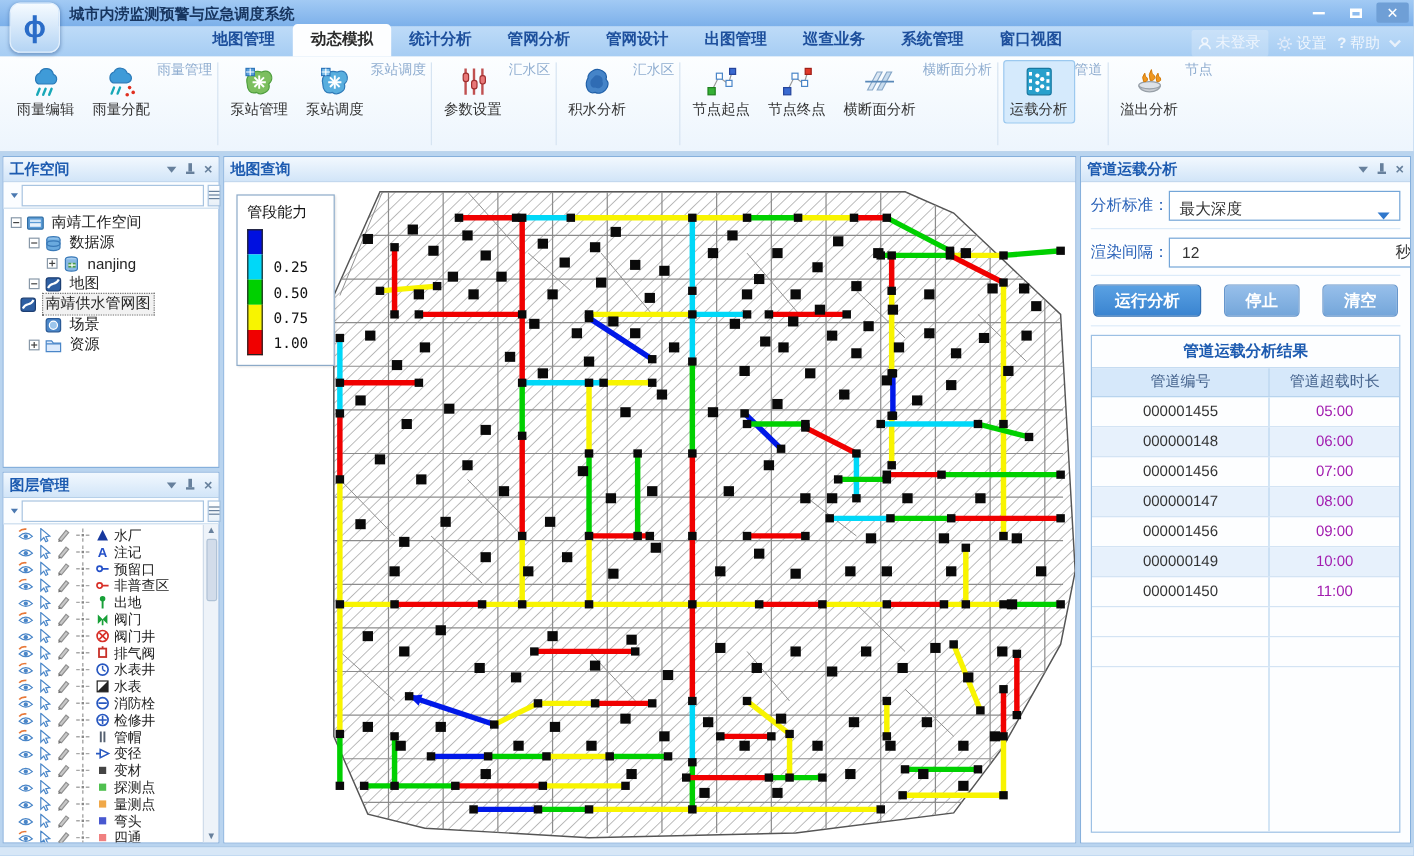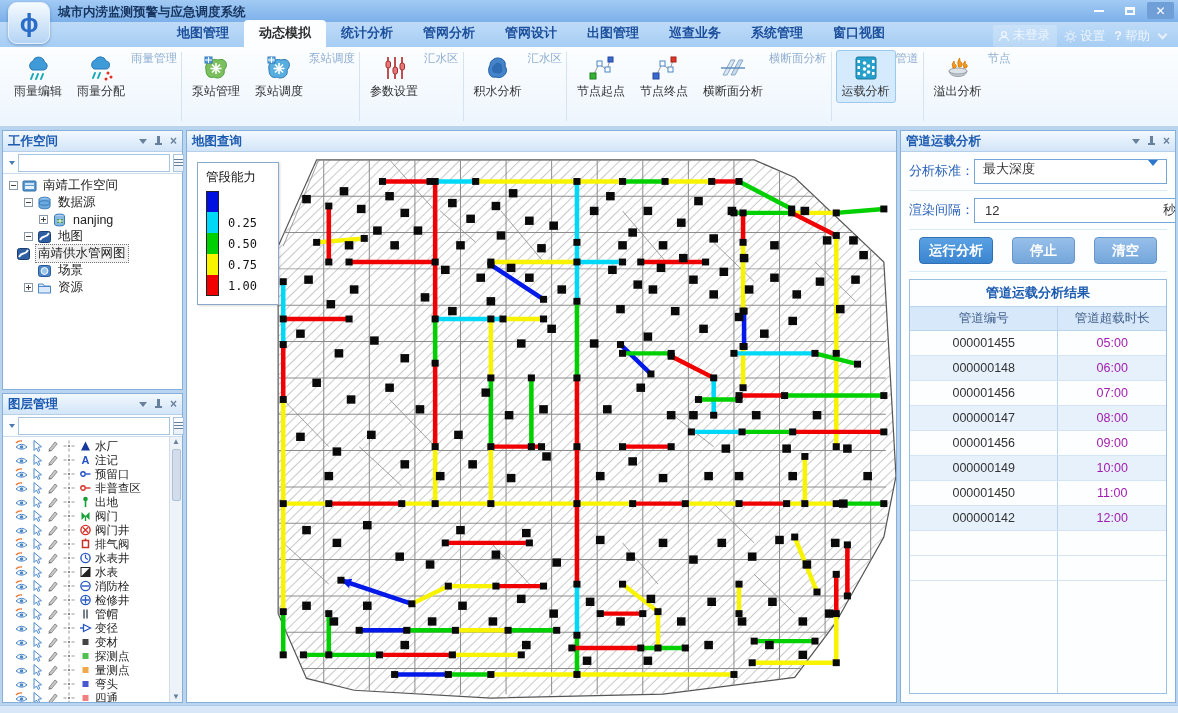--- a/index.html
+++ b/index.html
@@ -93,31 +93,31 @@
   .legtitle{font-size:12.5px;color:#111;margin-bottom:5px;}
   .legrow{display:flex;align-items:center;height:21px;}
   .legcolor{width:13px;height:21px;flex:none;border-left:1px solid #222;border-right:1px solid #222;}
   .legrow:first-of-type .legcolor{border-top:1px solid #222;}
   .legrow:last-of-type .legcolor{border-bottom:1px solid #222;}
   .leglabel{font-size:12px;color:#111;margin-left:9px;font-family:"DejaVu Sans Mono","Liberation Mono",monospace;}
   
   .abody{flex:1;display:flex;flex-direction:column;padding:0 8px 8px;overflow:hidden;background:#fdfeff;}
   .arow{height:39px;flex:none;display:flex;align-items:center;border-bottom:1px solid #dcebf9;}
   .alabel{font-size:13px;color:#2a62b8;flex:none;}
-  .combo{flex:1;height:25px;border:1px solid #74a6d8;background:#fff;display:flex;align-items:flex-start;
+  .combo{flex:1;height:25px;border:1px solid #74a6d8;background:#fff;display:flex;align-items:flex-end;
     padding:0 8px;font-size:13px;color:#333;}
   .combo .sp{flex:1;}
   .caret-combo{width:0;height:0;border-left:5px solid transparent;border-right:5px solid transparent;border-top:6px solid #2f77cc;}
   .numbox{flex:1;height:25px;border:1px solid #74a6d8;background:#fff;display:flex;align-items:center;padding:0 8px;}
   .numbox input{border:none;outline:none;flex:1;font-size:13px;color:#333;min-width:0;font-family:inherit;}
   .unit{font-size:13px;color:#333;}
   .btnrow{height:42px;flex:none;display:flex;align-items:center;justify-content:center;gap:19px;border-bottom:1px solid #dcebf9;}
   .btn{height:27px;border-radius:4px;color:#fff;font-size:13.5px;font-weight:bold;
     display:flex;align-items:center;justify-content:center;}
-  .btn.primary{width:74px;background:linear-gradient(#5aa1e3,#3a84d0);border:1px solid #3270b4;}
+  .btn.primary{width:90px;background:linear-gradient(#5aa1e3,#3a84d0);border:1px solid #3270b4;}
   .btn.light{width:63px;background:linear-gradient(#97bfea,#74a6da);border:1px solid #6696cc;}
   .rtable{margin-top:7px;flex:1;border:1px solid #9cc0e4;display:flex;flex-direction:column;overflow:hidden;}
   .ttitle{height:27px;flex:none;display:flex;align-items:center;justify-content:center;
     font-size:13px;font-weight:bold;color:#1d5bb0;border-bottom:1px solid #b8d4ee;}
   .thead{height:24px;flex:none;display:flex;background:#d6e8fa;border-bottom:1px solid #b8d4ee;
     font-size:12.5px;color:#44628c;justify-content:space-between;}
   .tcell1{width:58%;display:flex;align-items:center;justify-content:center;border-right:1px solid #b8d4ee;}
   .tcell2{flex:1;display:flex;align-items:center;justify-content:center;}
   .trowd{height:25px;flex:none;display:flex;font-size:12.5px;border-bottom:1px solid #d4e4f4;}
   .trowd.alt{background:#e7f1fc;}
@@ -1774,24 +1774,20 @@
             <div class="tcell2">09:00</div>
           </div>
           <div class="trowd alt">
             <div class="tcell1">000000149</div>
             <div class="tcell2">10:00</div>
           </div>
           <div class="trowd">
             <div class="tcell1">000001450</div>
             <div class="tcell2">11:00</div>
           </div>
-          <div class="trowd alt">
-            <div class="tcell1">000000142</div>
-            <div class="tcell2">12:00</div>
-          </div>
           <div class="trowd">
             <div class="tcell1"></div>
             <div class="tcell2"></div>
           </div>
           <div class="trowd">
             <div class="tcell1"></div>
             <div class="tcell2"></div>
           </div>
           <div class="tfill">
             <div class="tcell1"></div>

